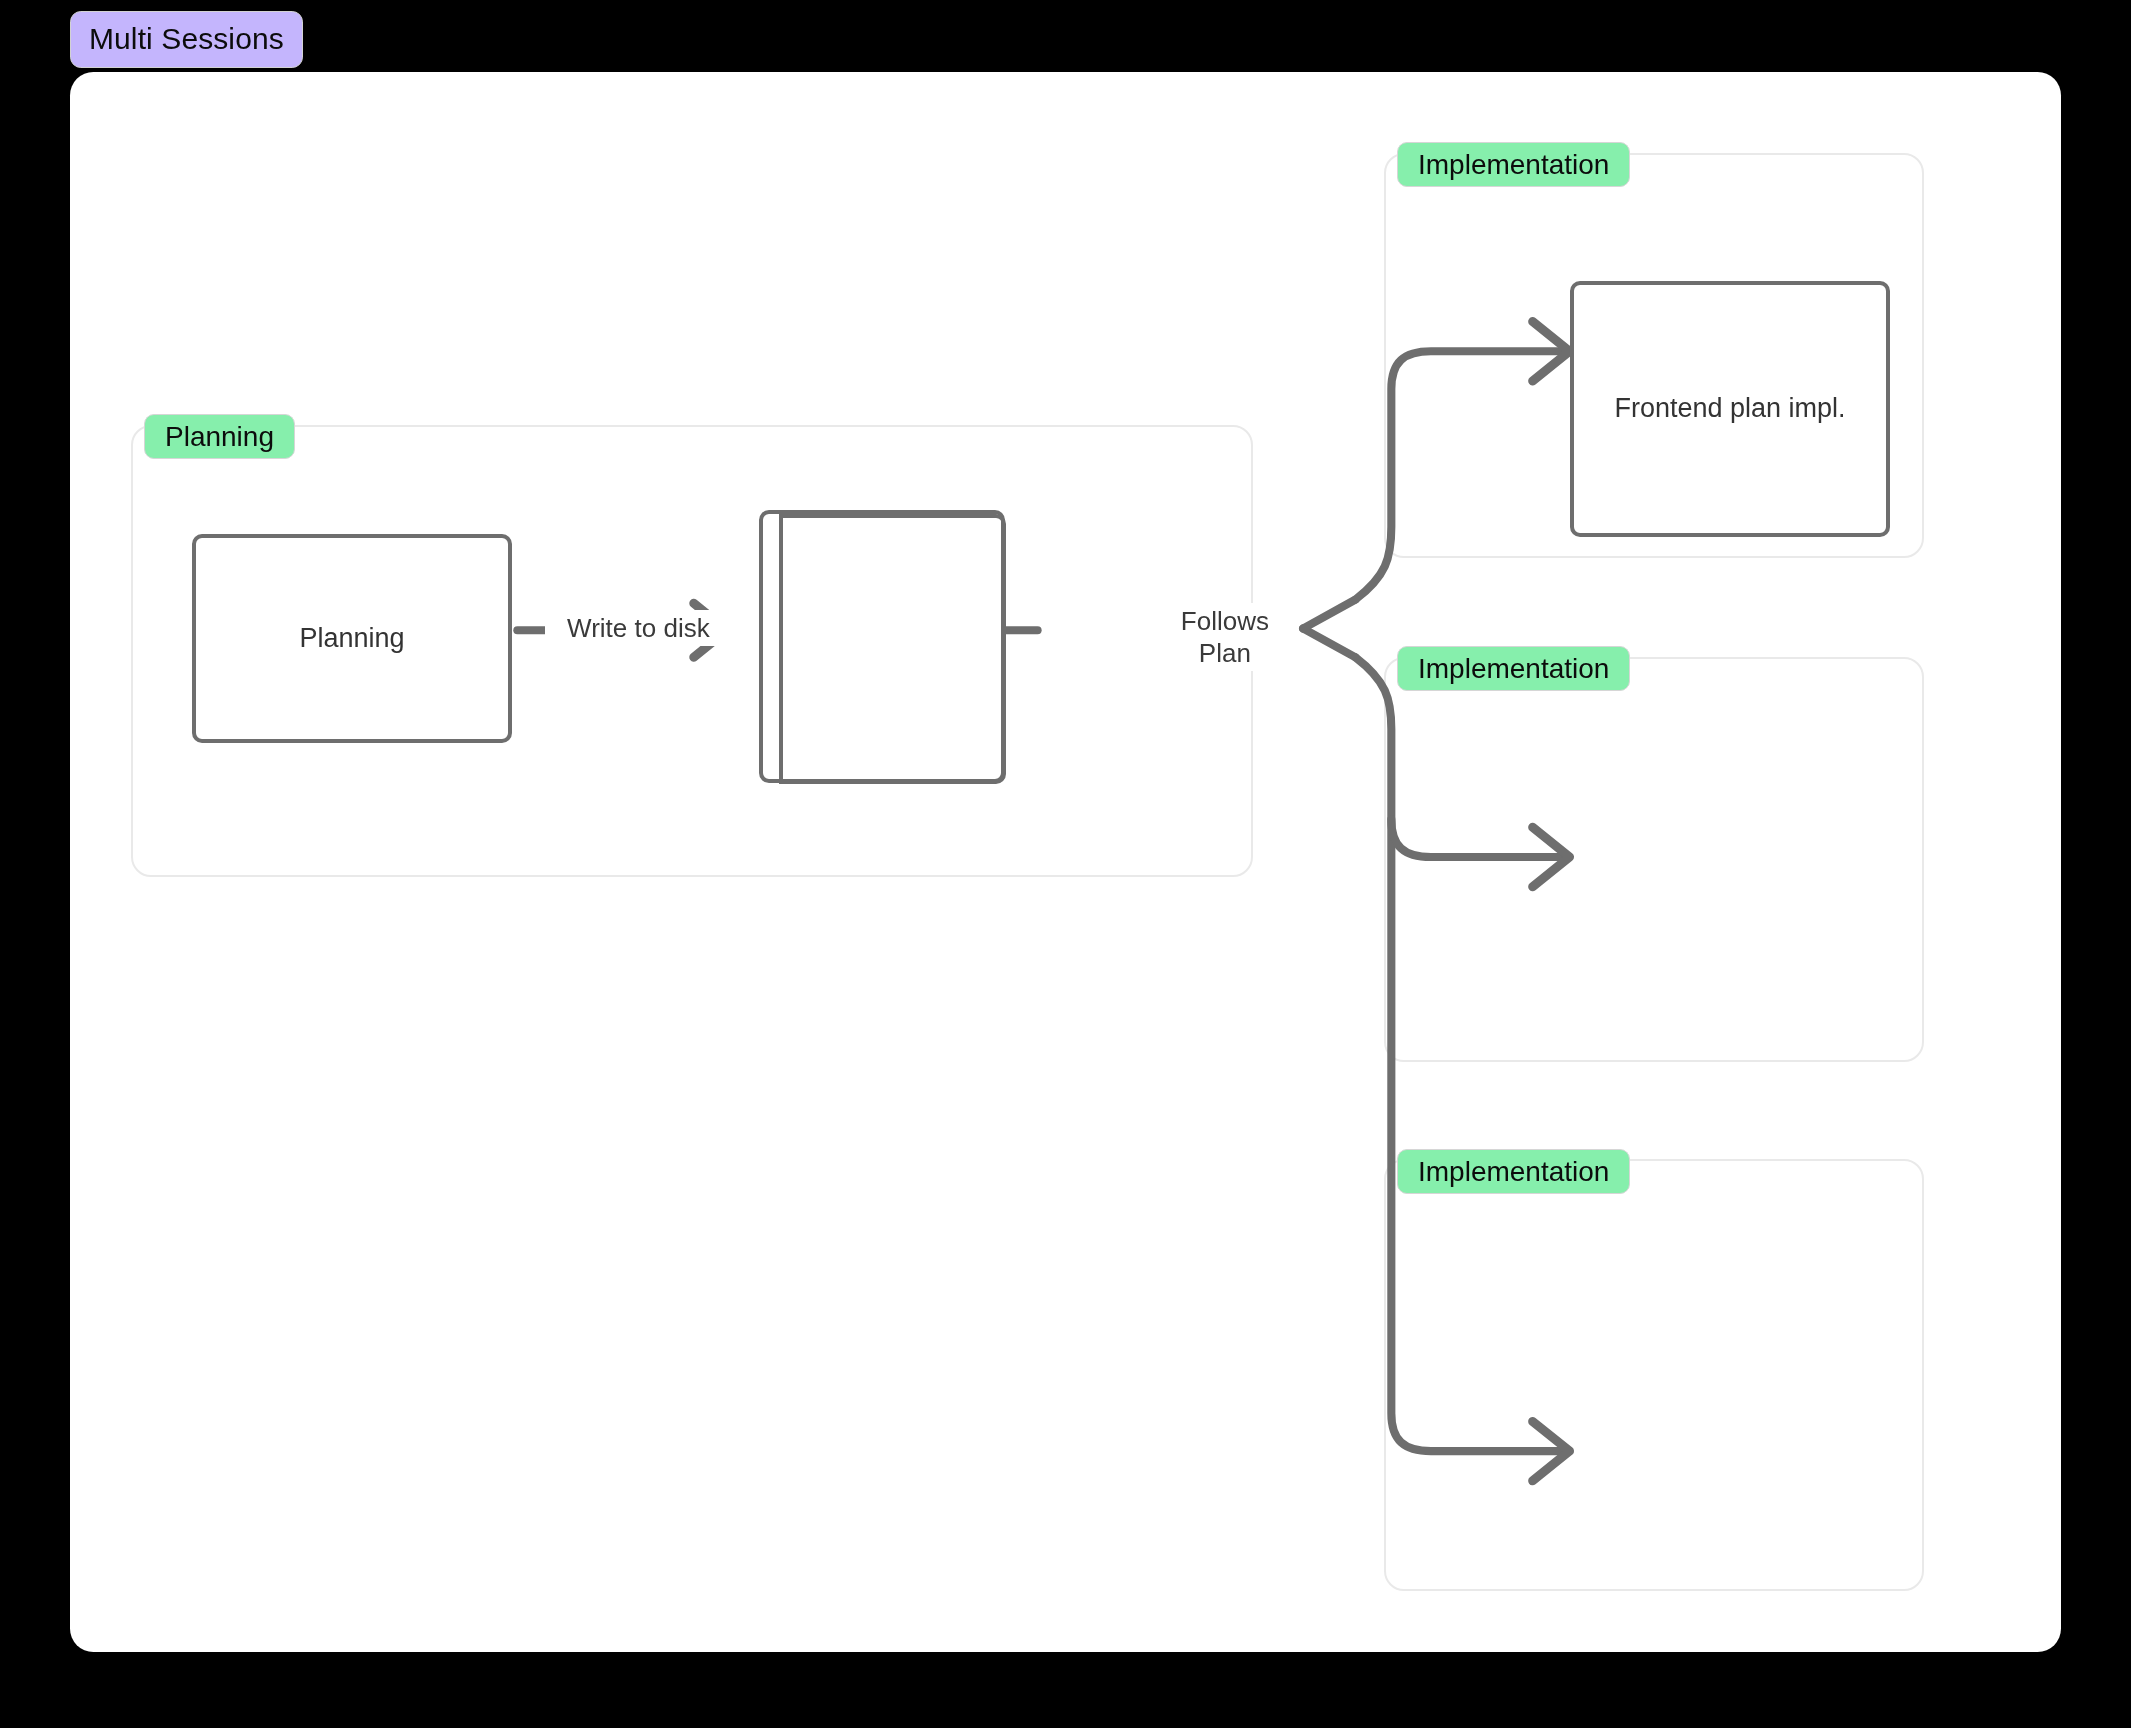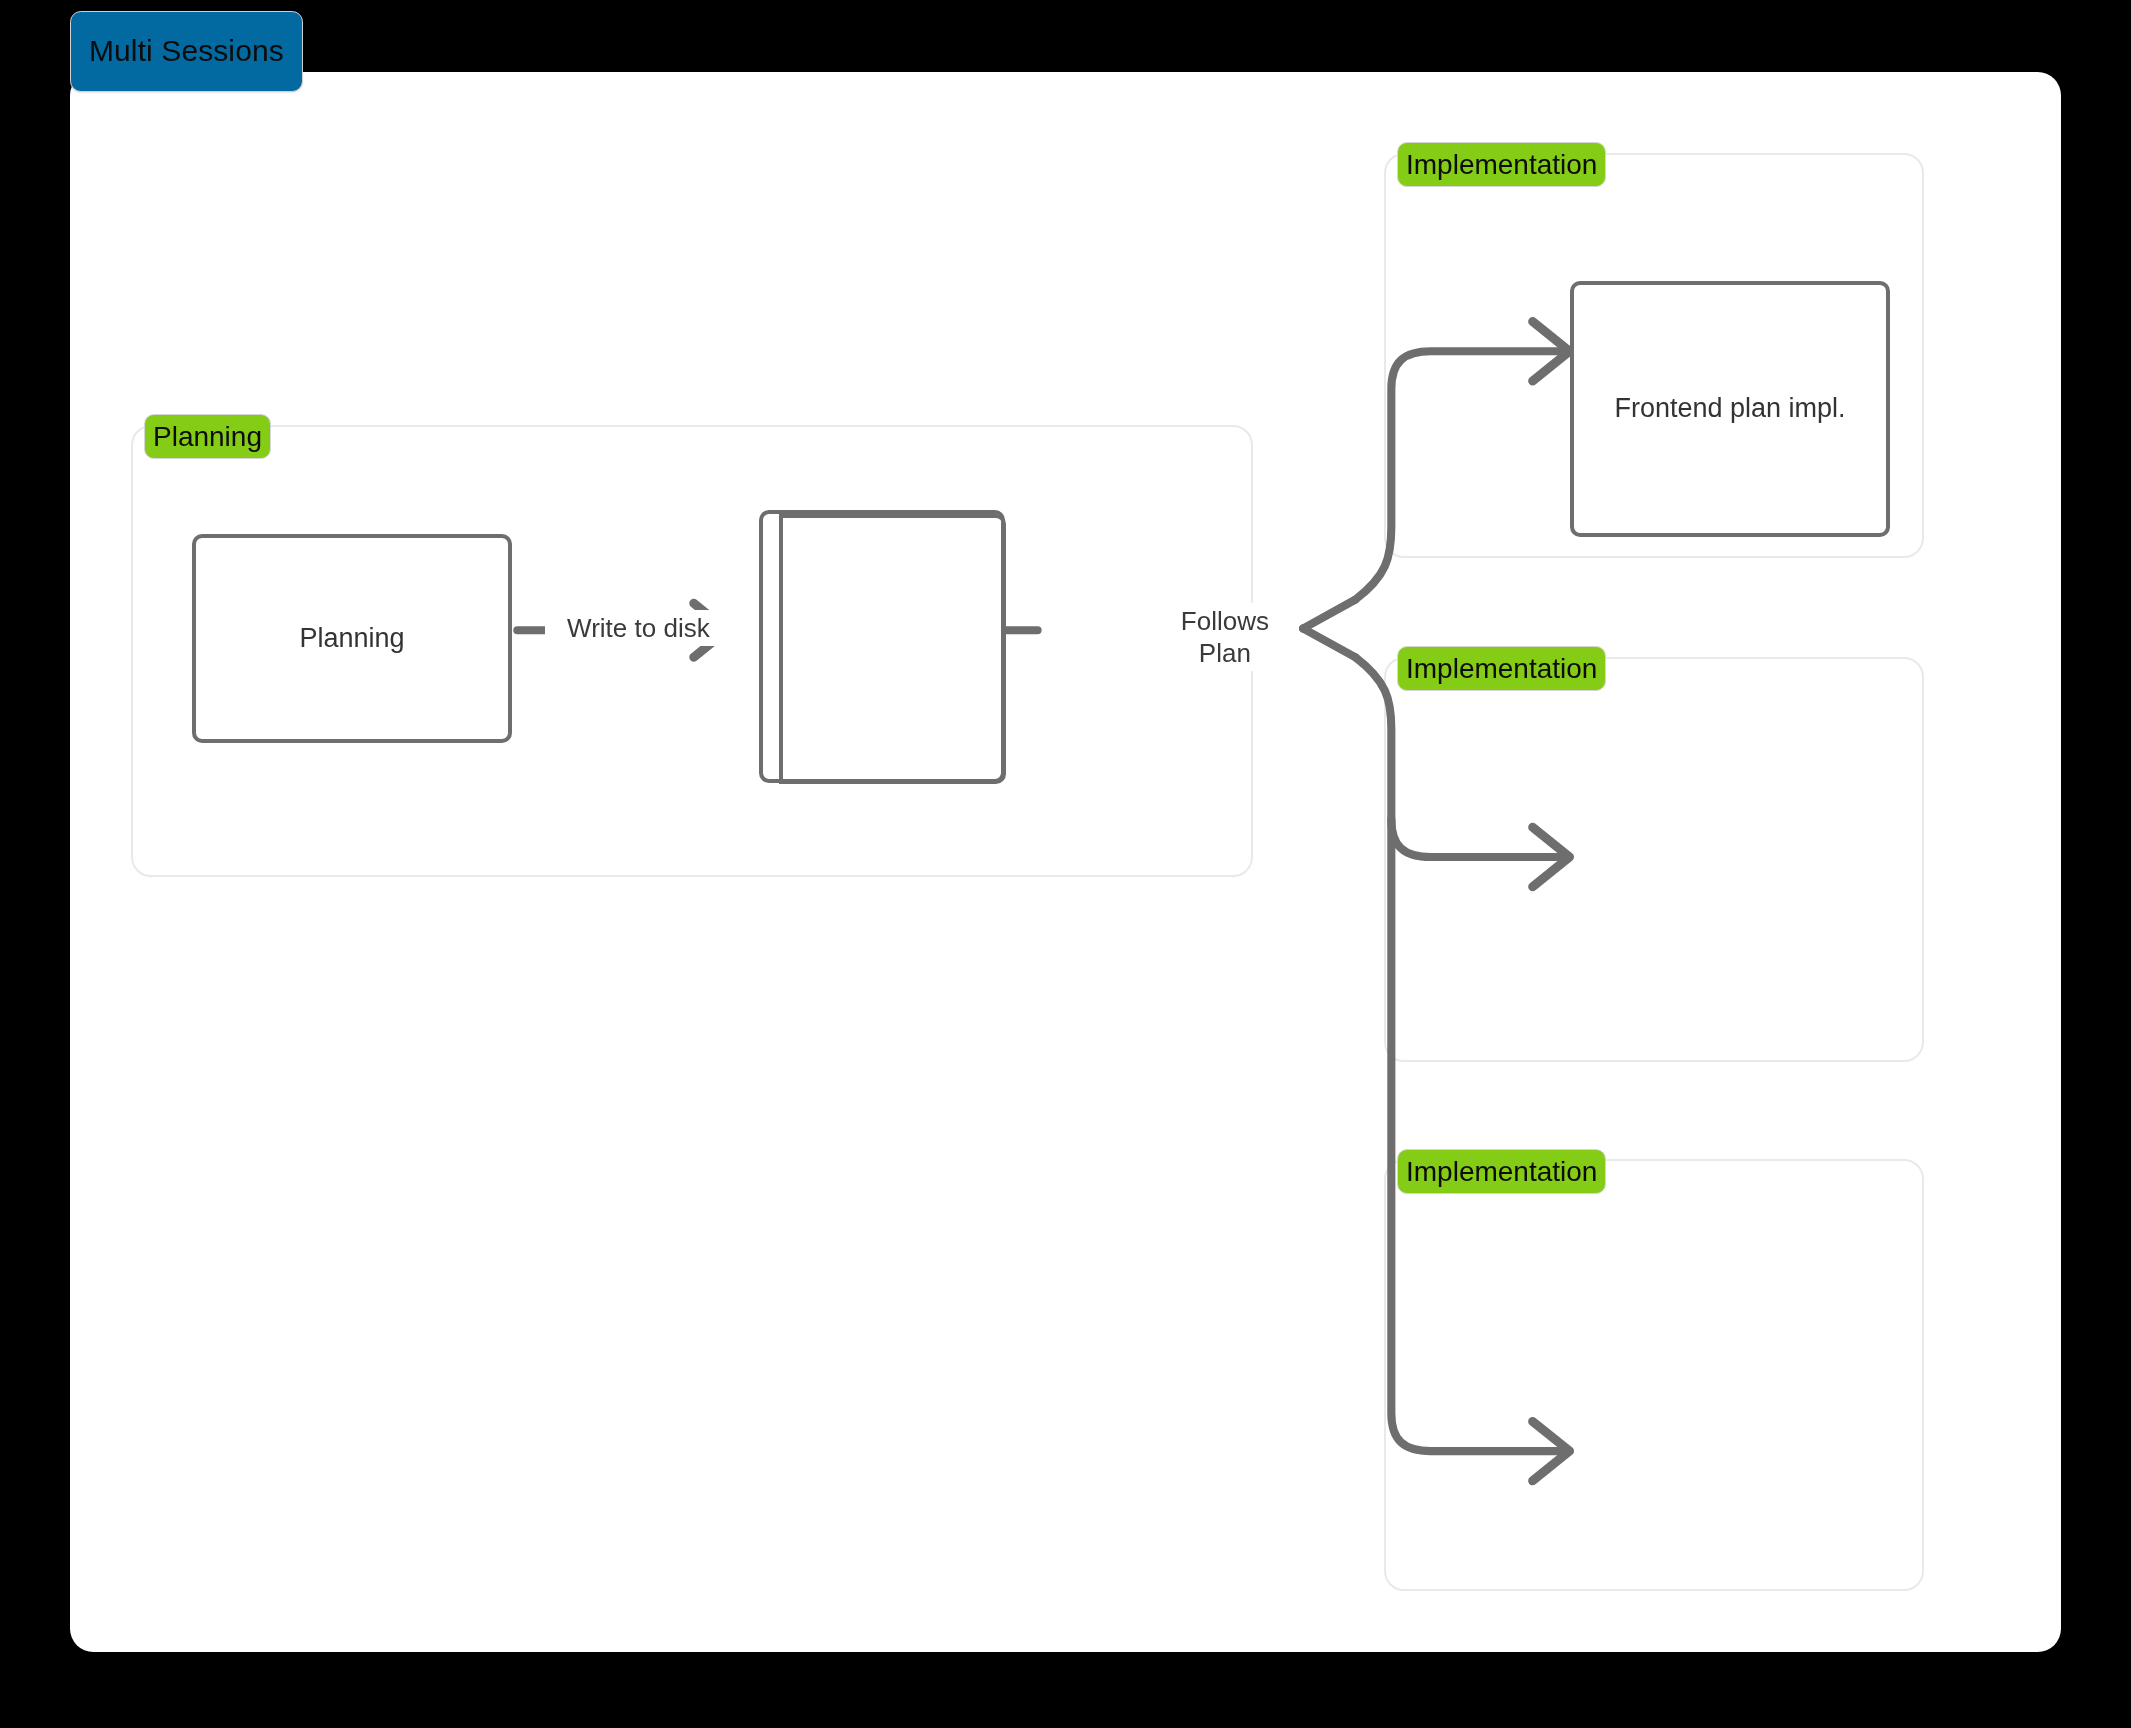--- a/index.html
+++ b/index.html
@@ -30,24 +30,24 @@
     height: 1580px;
     background: #ffffff;
     border-radius: 23.4px;
     box-shadow: 0 1.8px 4.5px rgba(0,0,0,0.18);
   }
   .root-chip {
     position: absolute;
     left: 70px;
     top: 10.8px;
     height: 47px;
-    padding: 16px 18px;
+    padding: 4px 18px;
     display: flex;
     align-items: center;
-    background: #0369a1;
+    background: #c4b5fd;
     border: 1.4px solid #d2d2d2;
     border-radius: 10.8px;
     font-size: 30px;
     color: #0c0c0c;
     letter-spacing: 0.1px;
     white-space: nowrap;
     z-index: 30;
     box-shadow: 0 0.9px 1.8px rgba(0,0,0,0.10);
   }
 
@@ -55,24 +55,24 @@
   .group {
     position: absolute;
     background: #ffffff;
     border: 2.3px solid #e9e9e9;
     border-radius: 20px;
     box-sizing: border-box;
   }
   .group-chip {
     position: absolute;
     height: 43px;
-    padding: 0 8px;
+    padding: 0 20px;
     display: flex;
     align-items: center;
-    background: #84cc16;
+    background: #86efac;
     border: 1.4px solid #d6d6d6;
     border-radius: 10px;
     font-size: 28px;
     color: #0c0c0c;
     white-space: nowrap;
     z-index: 20;
   }
 
   
   .node {

